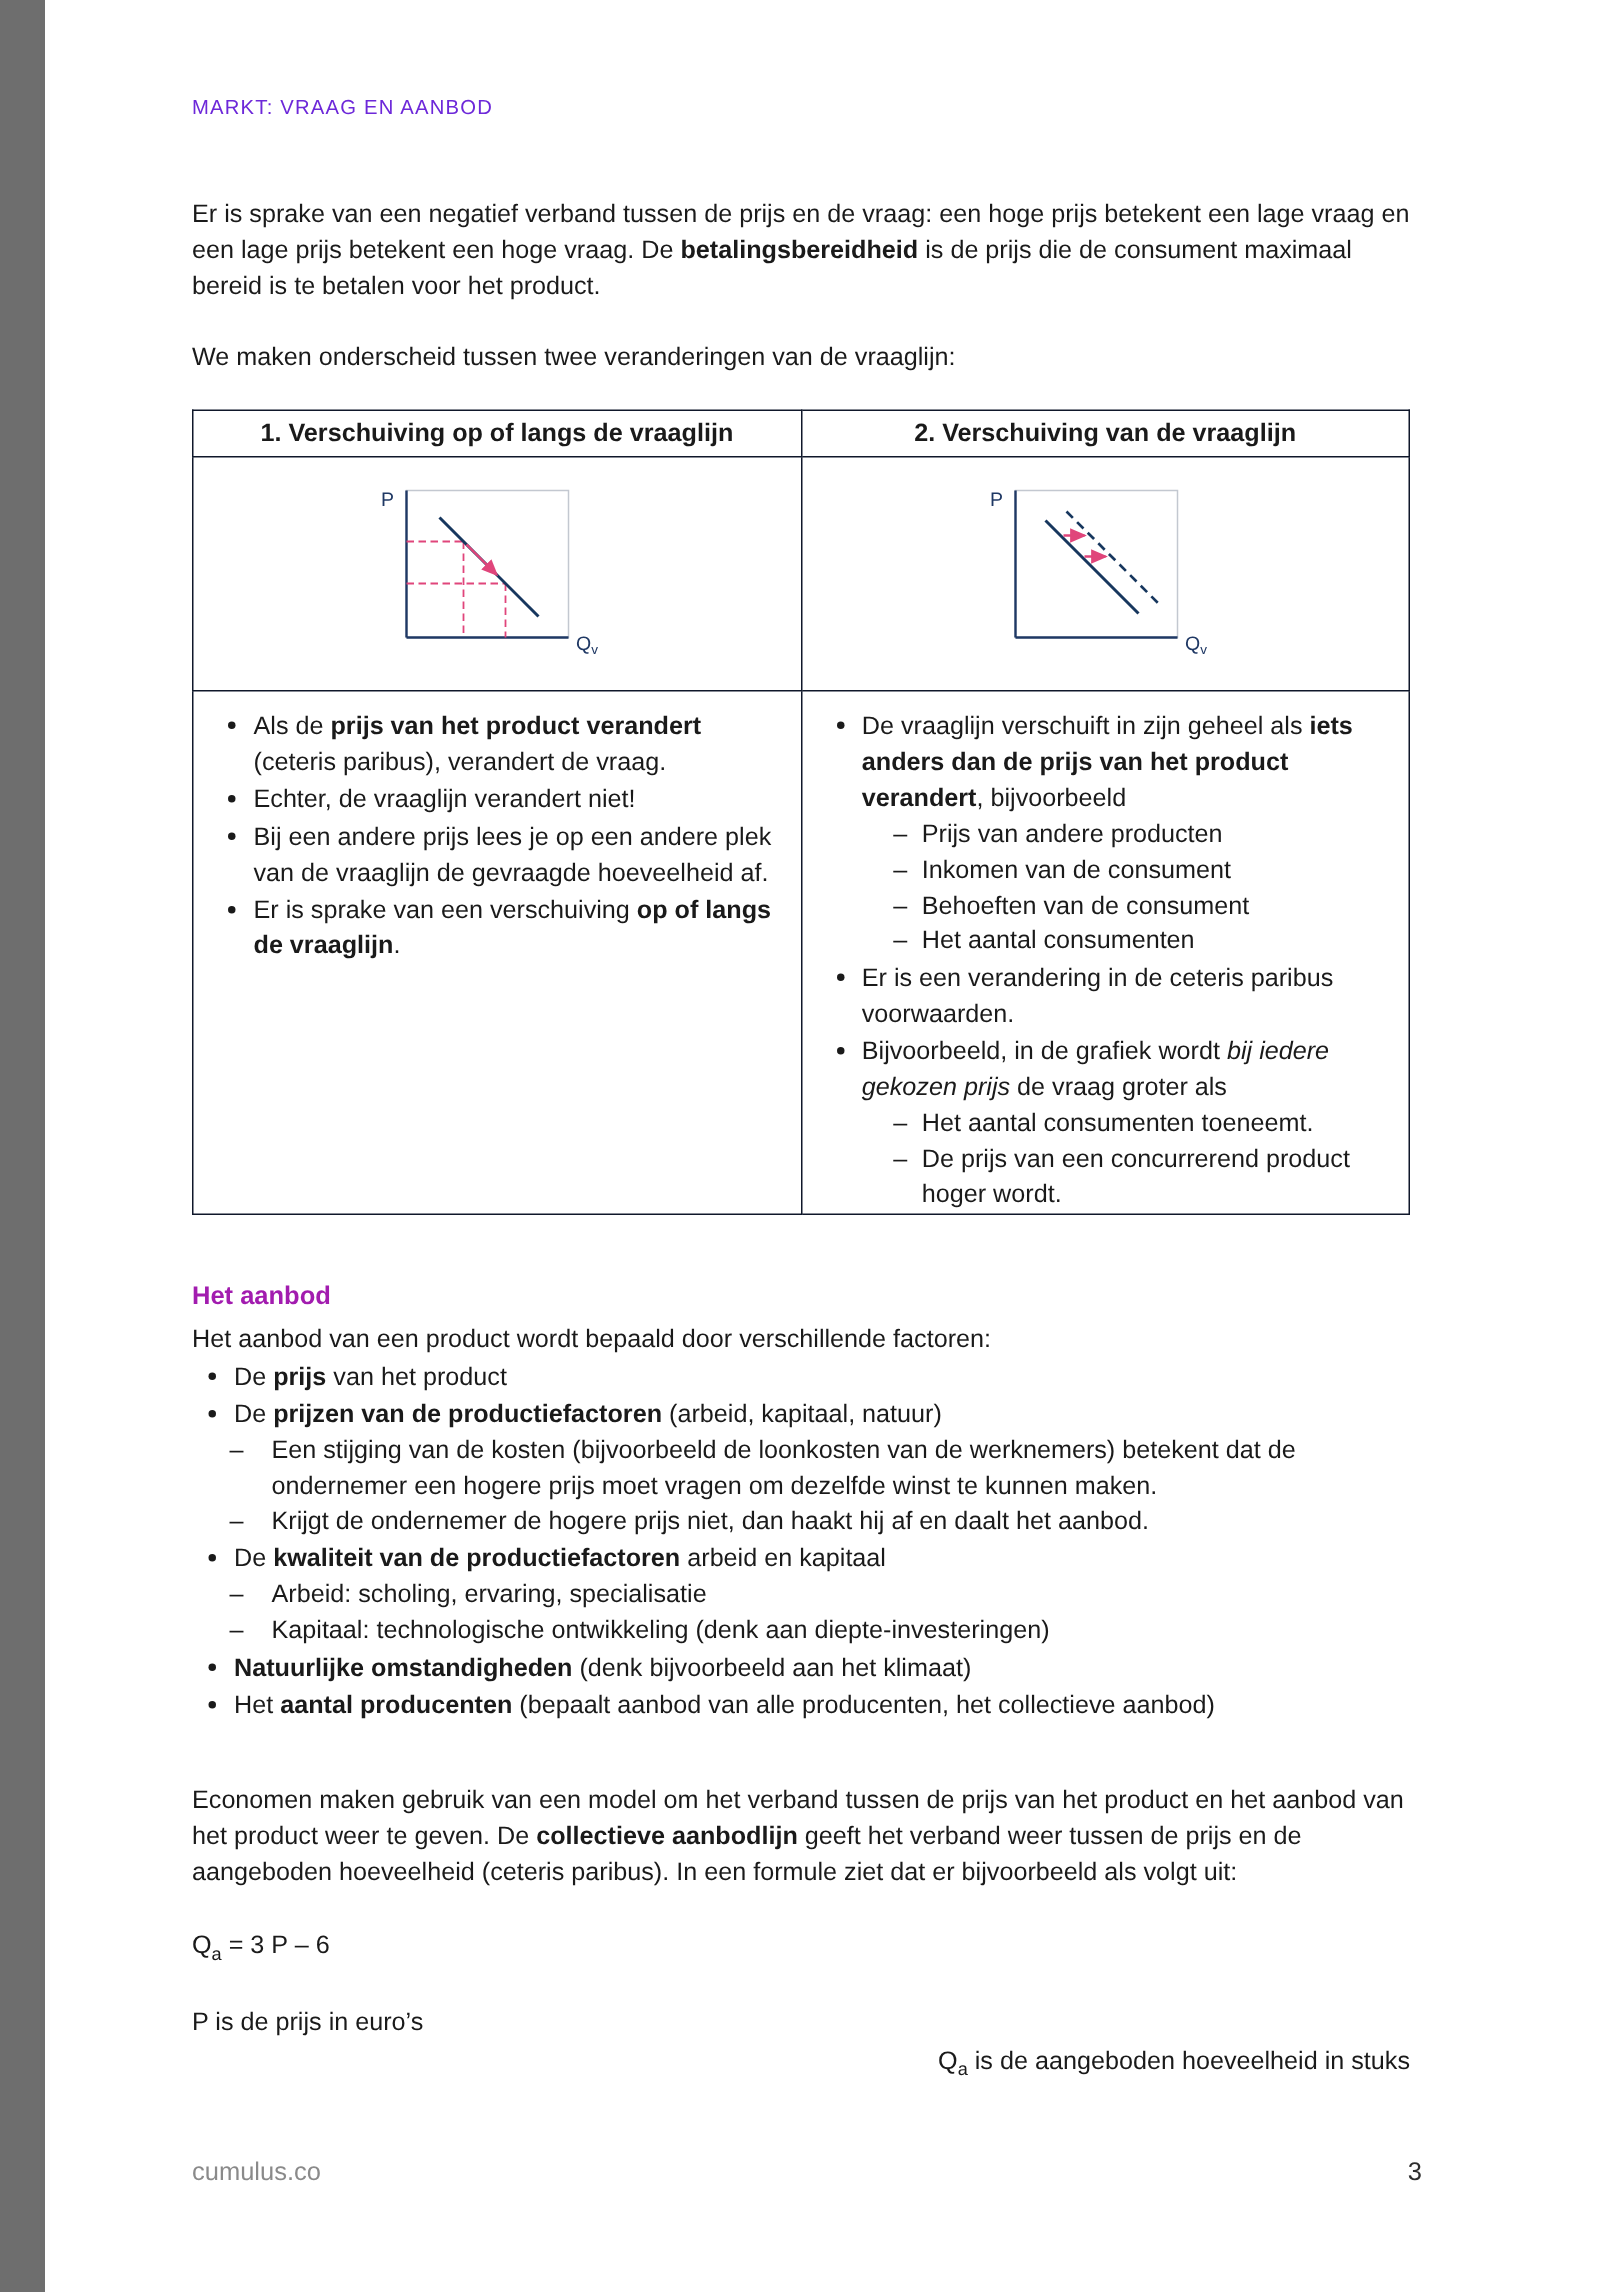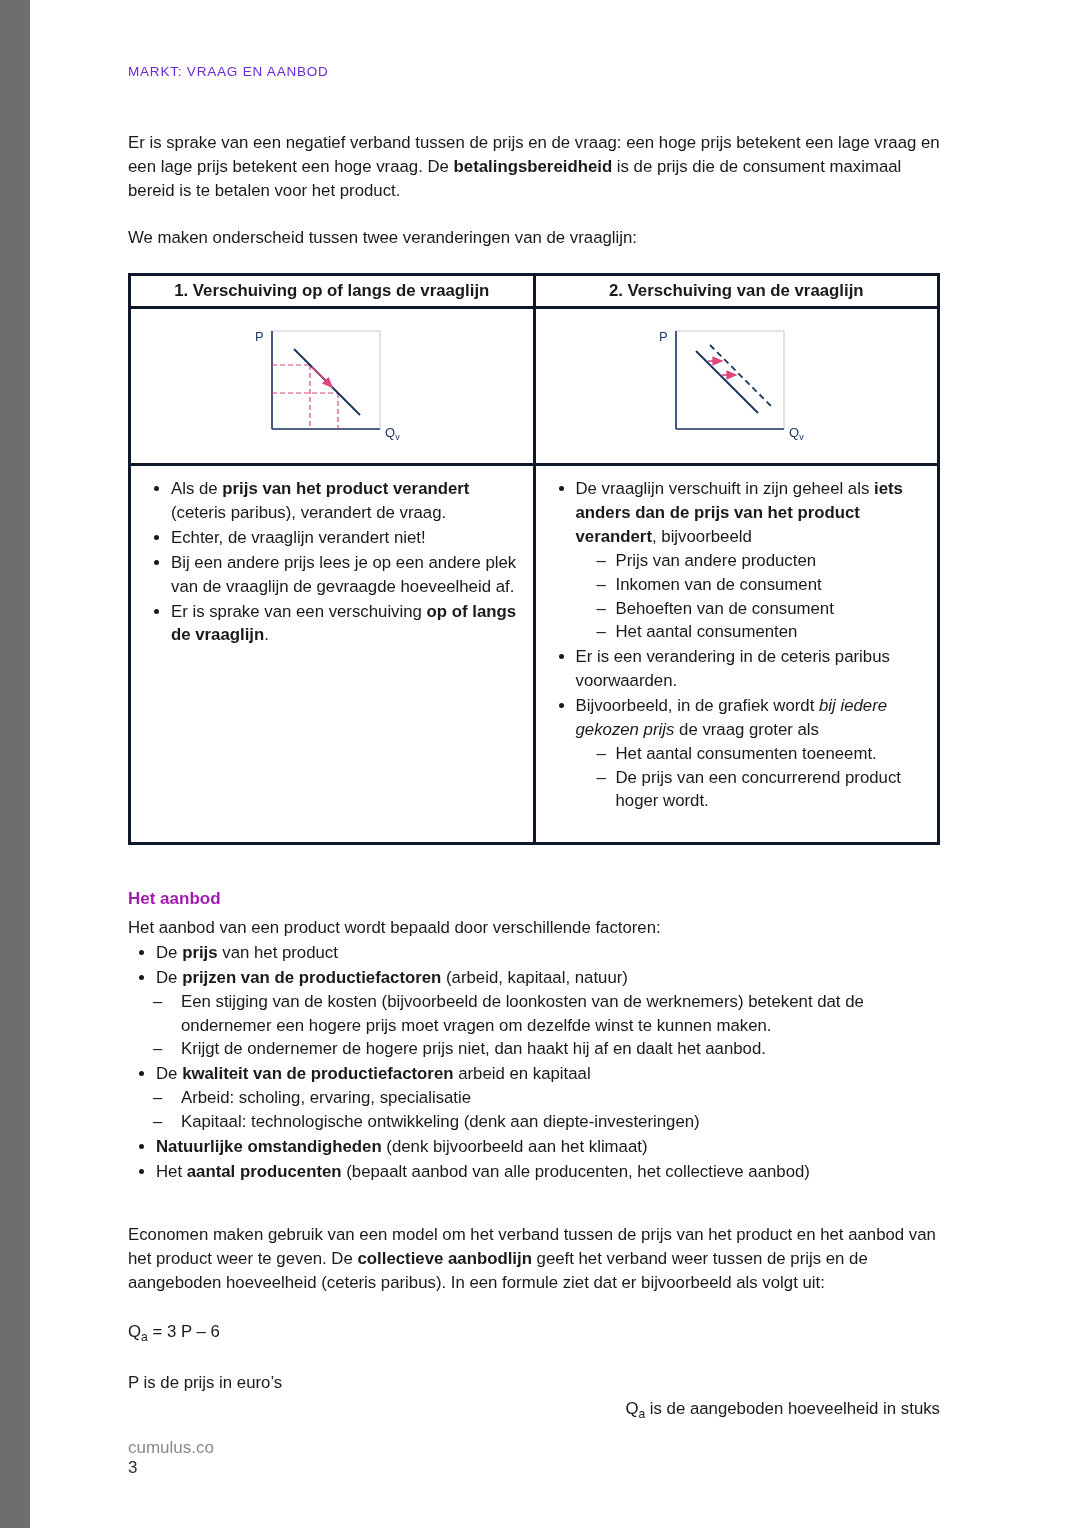--- a/index.html
+++ b/index.html
@@ -6,24 +6,24 @@
   html,body { background:#ffffff; }
   body { font-family:"Liberation Sans", sans-serif; }
   .page { position:relative; width:1080px; height:1528px; background:#ffffff; color:#1a1a1a; overflow:hidden; }
   .edge-strip { position:absolute; left:0; top:0; width:30px; height:100%; background:#6e6e6e; }
   .content { position:absolute; left:128px; top:0; width:812px; }
   .running-header { margin-top:64px; font-size:13.5px; letter-spacing:0.8px; color:#6d28d9; }
   .body-text { font-size:16.8px; line-height:1.42; }
   .p1 { margin-top:52px; }
   .p2 { margin-top:23px; }
   table.cmp { border-collapse:collapse; width:100%; margin-top:24px; table-layout:fixed; }
-  table.cmp th, table.cmp td { border:3px solid #0f172a; vertical-align:top; }
+  table.cmp th, table.cmp td { border:1px solid #0f172a; vertical-align:top; }
   table.cmp th { font-size:16.8px; font-weight:bold; text-align:center; padding:5px 4px; }
   td.graph-cell { text-align:center; padding:12px 0 12px 0; }
-  td.bullet-cell { padding:10px 10px 28px 0; }
+  td.bullet-cell { padding:10px 10px 0 0; }
   ul.disc { list-style:disc; padding-left:40px; font-size:16.8px; line-height:1.42; }
   ul.disc > li { margin:1px 0; }
   ul.dash { list-style:none; padding-left:40px; }
   ul.dash > li { position:relative; }
   ul.dash > li::before { content:"\2013"; position:absolute; left:-19px; }
   
   ul.disc.supply { padding-left:28px; }
   ul.dash.supply-sub { padding-left:25px; }
   ul.dash.supply-sub > li::before { left:-28px; }
   h2.section { margin-top:44px; font-size:17px; font-weight:bold; color:#a21caf; }
@@ -35,21 +35,21 @@
   sub { font-size:0.72em; }
   
   .plotbox { fill:#ffffff; stroke:#c3c8d0; stroke-width:1; }
   .axis { stroke:#1f3864; stroke-width:1.6; }
   .demand { stroke:#17375e; stroke-width:2; fill:none; }
   .demand-dashed { stroke:#17375e; stroke-width:1.8; stroke-dasharray:6 4; fill:none; }
   .guide { stroke:#e0457b; stroke-width:1.2; stroke-dasharray:5 3; }
   .arrow { stroke:#e0457b; stroke-width:1.6; }
   .axis-label { fill:#1f3864; font-size:13px; font-family:"Liberation Sans", sans-serif; }
   .axis-sub { font-size:9px; }
-  .footer { position:absolute; left:128px; right:132px; top:1438px; display:flex; justify-content:space-between; align-items:baseline; font-size:17px;flex-direction:column; }
+  .footer { position:absolute; left:128px; right:132px; top:1438px; display:flex; justify-content:space-between; align-items:baseline; font-size:17px; }
   .brand { color:#8a8a8a; }
   .page-num { color:#2e2e2e; }
 </style>
 </head>
 <body>
 
 <div class="page">
   <div class="edge-strip"></div>
 
   <div class="content">

